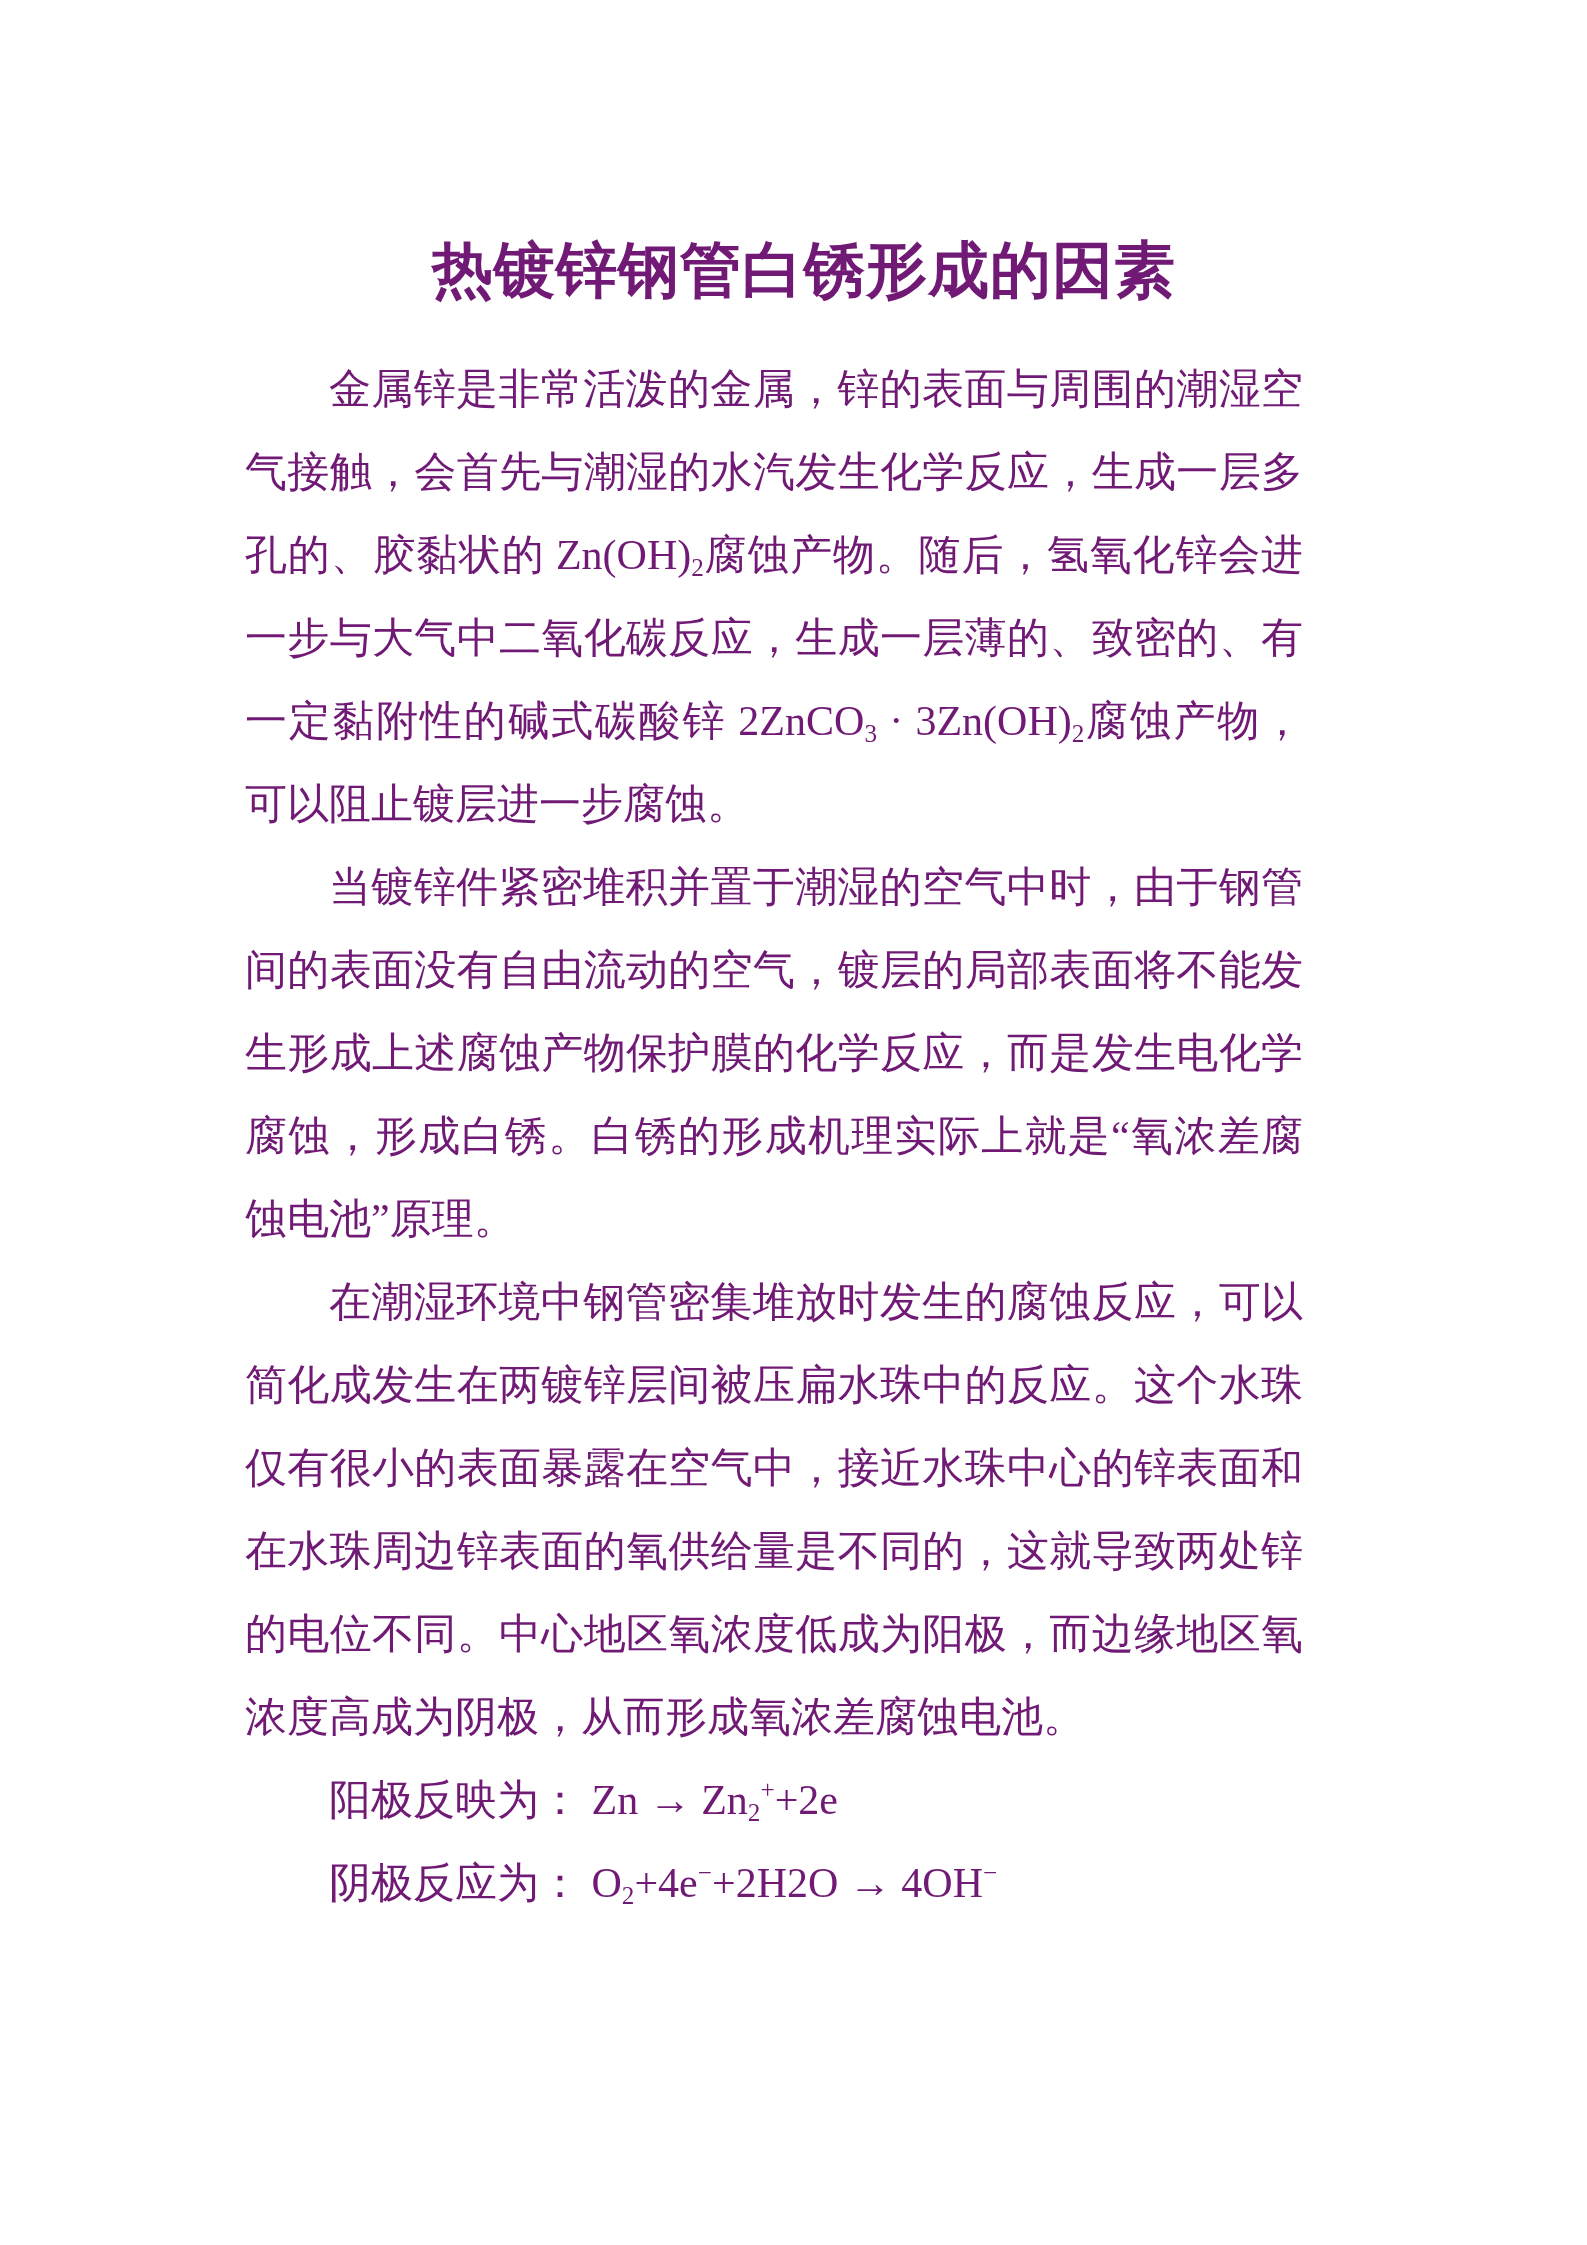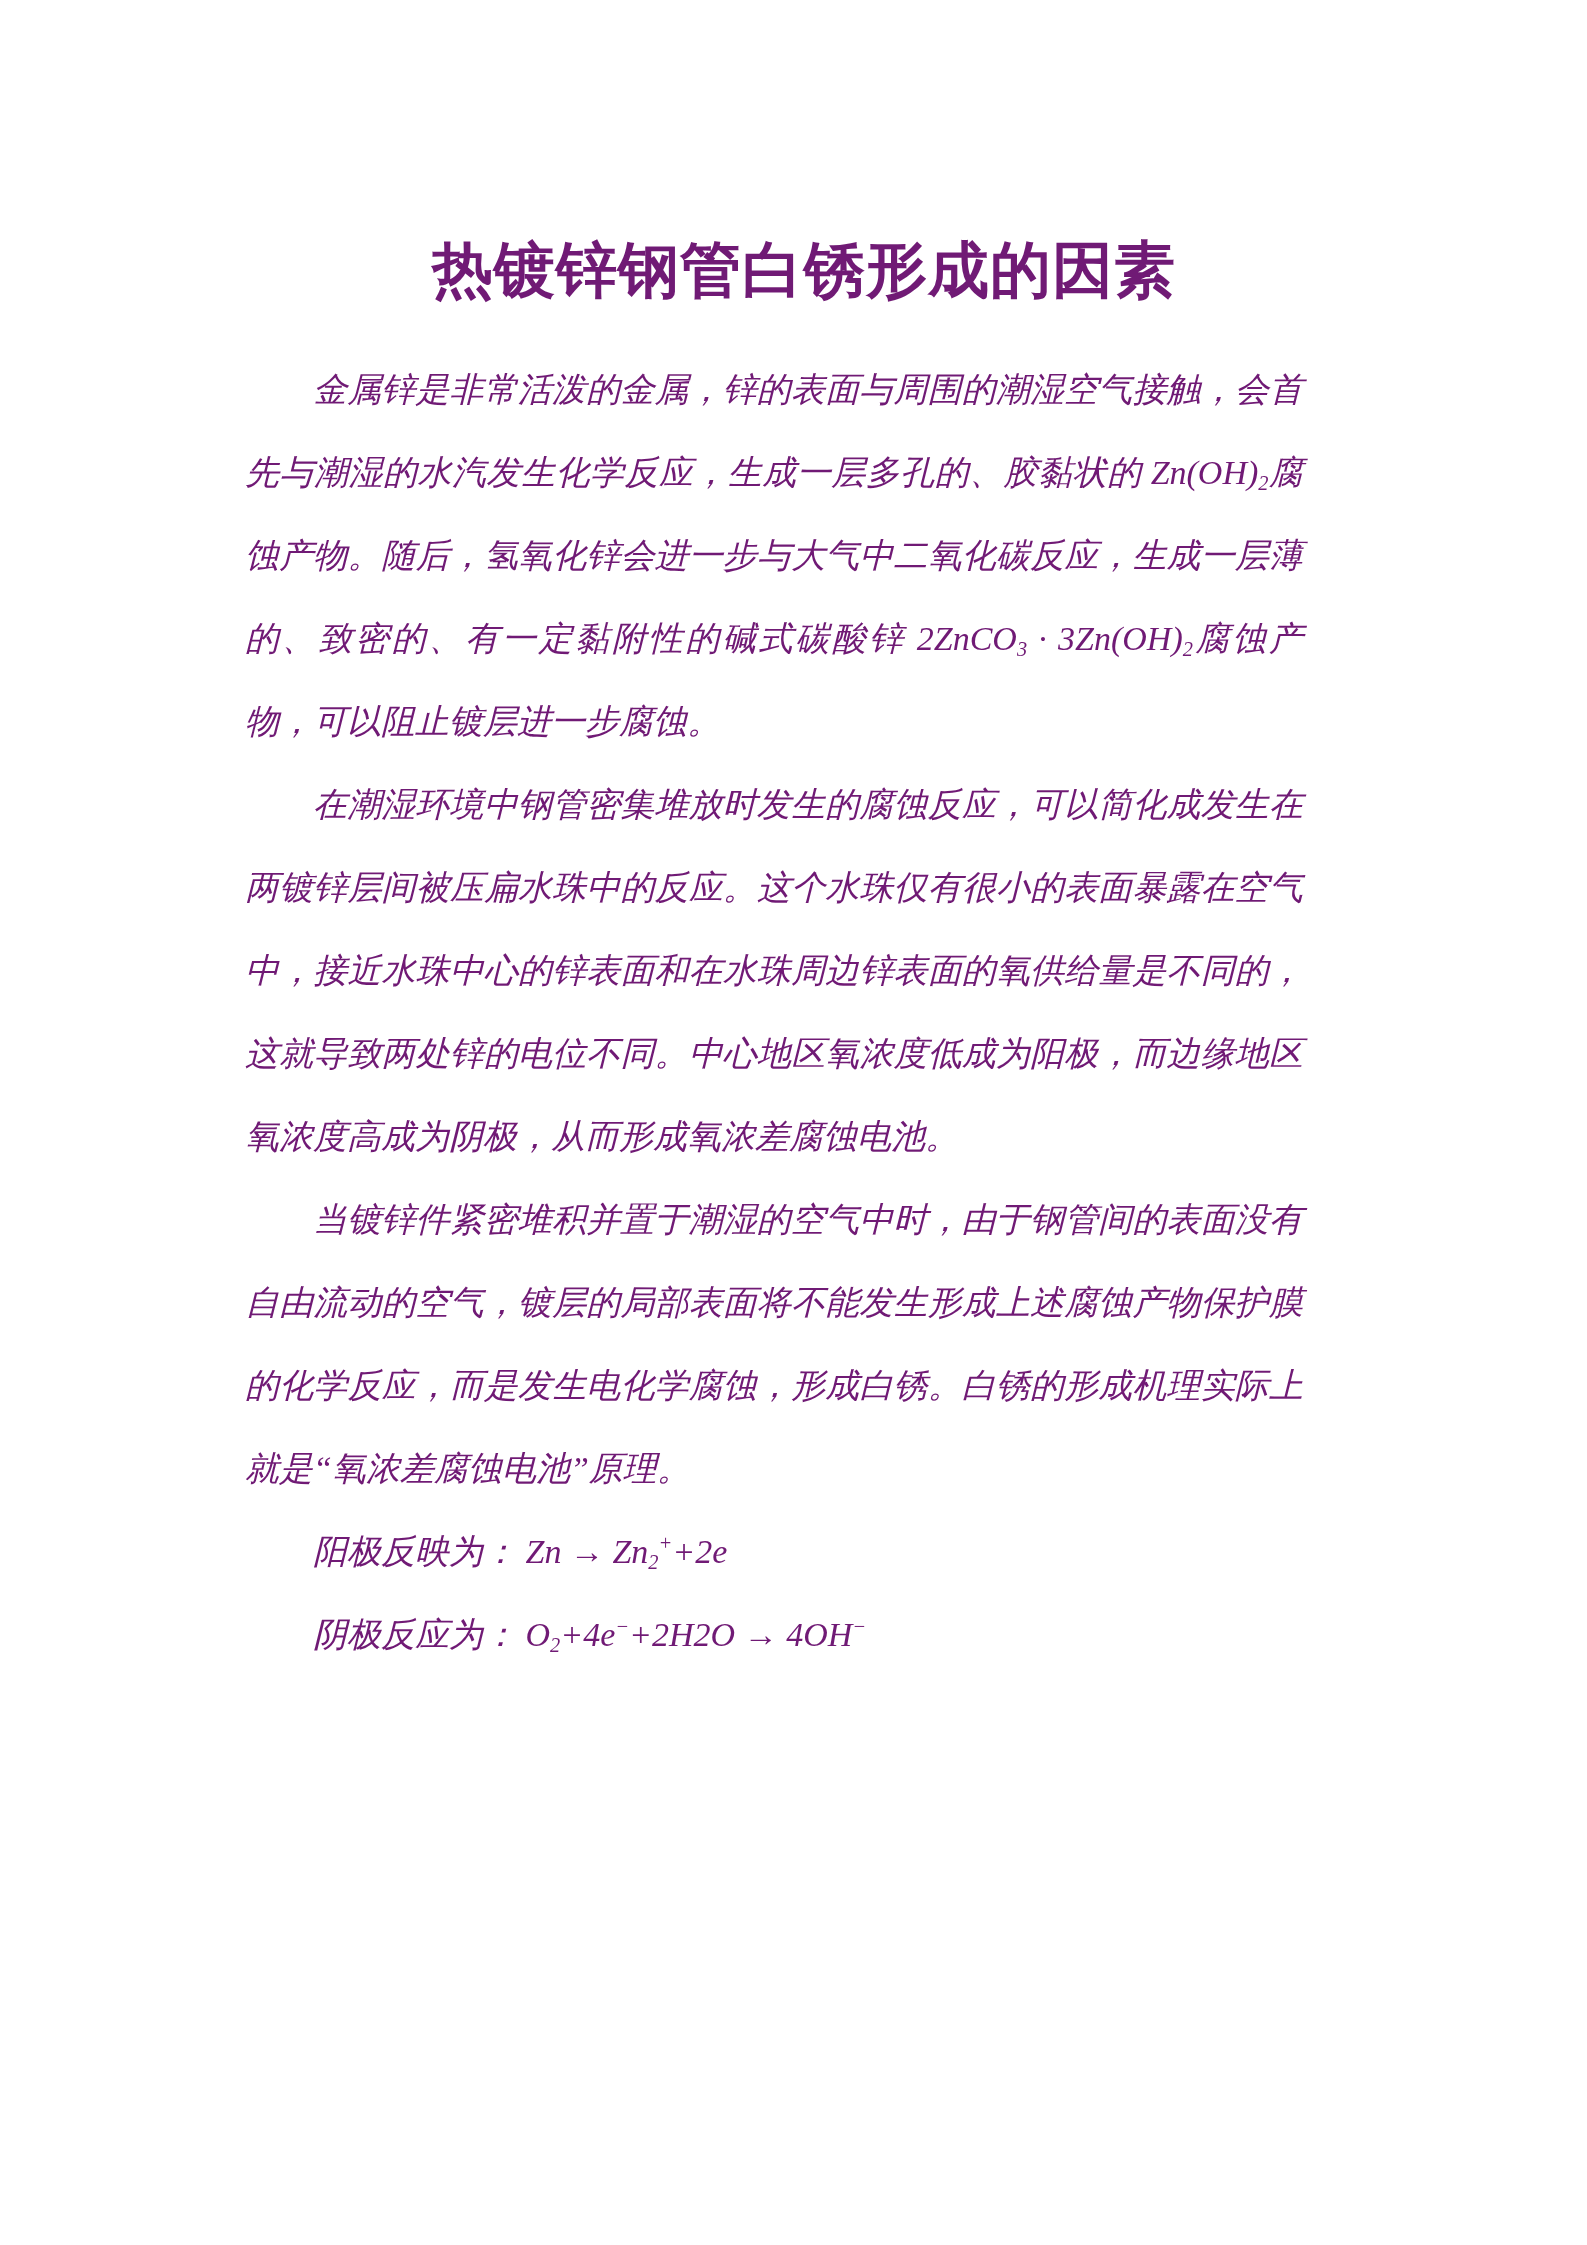--- a/index.html
+++ b/index.html
@@ -27,26 +27,25 @@
     font-weight: bold;
     line-height: 1.15;
     letter-spacing: 1px;
     font-family: "Liberation Serif", serif;
   }
   .doc-body {
     position: absolute;
     top: 348px;
     left: 245px;
     width: 1058px;
-    font-size: 34px;
+    font-size: 42px;
     line-height: 83px;
     text-align: justify;
     text-align-last: left;
     overflow-wrap: break-word;
-    font-style: italic;
   }
   .doc-body p {
     margin: 0;
     text-indent: 2em;
   }
   .equation {
     text-align: left;
     white-space: nowrap;
   }
   .sub {
@@ -62,19 +61,19 @@
 </style>
 </head>
 <body>
 
 <div class="page">
 
   <h1 class="doc-title">热镀锌钢管白锈形成的因素</h1>
 
   <div class="doc-body">
     <p><span>金属锌是非常活泼的金属，锌的表面与周围的潮湿空气接触，会首先与潮湿的水汽发生化学反应，生成一层多孔的、胶黏状的 Zn(OH)</span><span class="sub">2</span><span>腐蚀产物。随后，氢氧化锌会进一步与大气中二氧化碳反应，生成一层薄的、致密的、有一定黏附性的碱式碳酸锌 2ZnCO</span><span class="sub">3</span><span> · 3Zn(OH)</span><span class="sub">2</span><span>腐蚀产物，可以阻止镀层进一步腐蚀。</span></p>
+    <p><span>当镀锌件紧密堆积并置于潮湿的空气中时，由于钢管间的表面没有自由流动的空气，镀层的局部表面将不能发生形成上述腐蚀产物保护膜的化学反应，而是发生电化学腐蚀，形成白锈。白锈的形成机理实际上就是“氧浓差腐蚀电池”原理。</span></p>
     <p><span>在潮湿环境中钢管密集堆放时发生的腐蚀反应，可以简化成发生在两镀锌层间被压扁水珠中的反应。这个水珠仅有很小的表面暴露在空气中，接近水珠中心的锌表面和在水珠周边锌表面的氧供给量是不同的，这就导致两处锌的电位不同。中心地区氧浓度低成为阳极，而边缘地区氧浓度高成为阴极，从而形成氧浓差腐蚀电池。</span></p>
-    <p><span>当镀锌件紧密堆积并置于潮湿的空气中时，由于钢管间的表面没有自由流动的空气，镀层的局部表面将不能发生形成上述腐蚀产物保护膜的化学反应，而是发生电化学腐蚀，形成白锈。白锈的形成机理实际上就是“氧浓差腐蚀电池”原理。</span></p>
     <p class="equation"><span>阳极反映为： Zn → Zn</span><span class="sub">2</span><span class="sup">+</span><span>+2e</span></p>
     <p class="equation"><span>阴极反应为： O</span><span class="sub">2</span><span>+4e</span><span class="sup">−</span><span>+2H2O → 4OH</span><span class="sup">−</span></p>
   </div>
 
 </div>
 
 </body></html>

